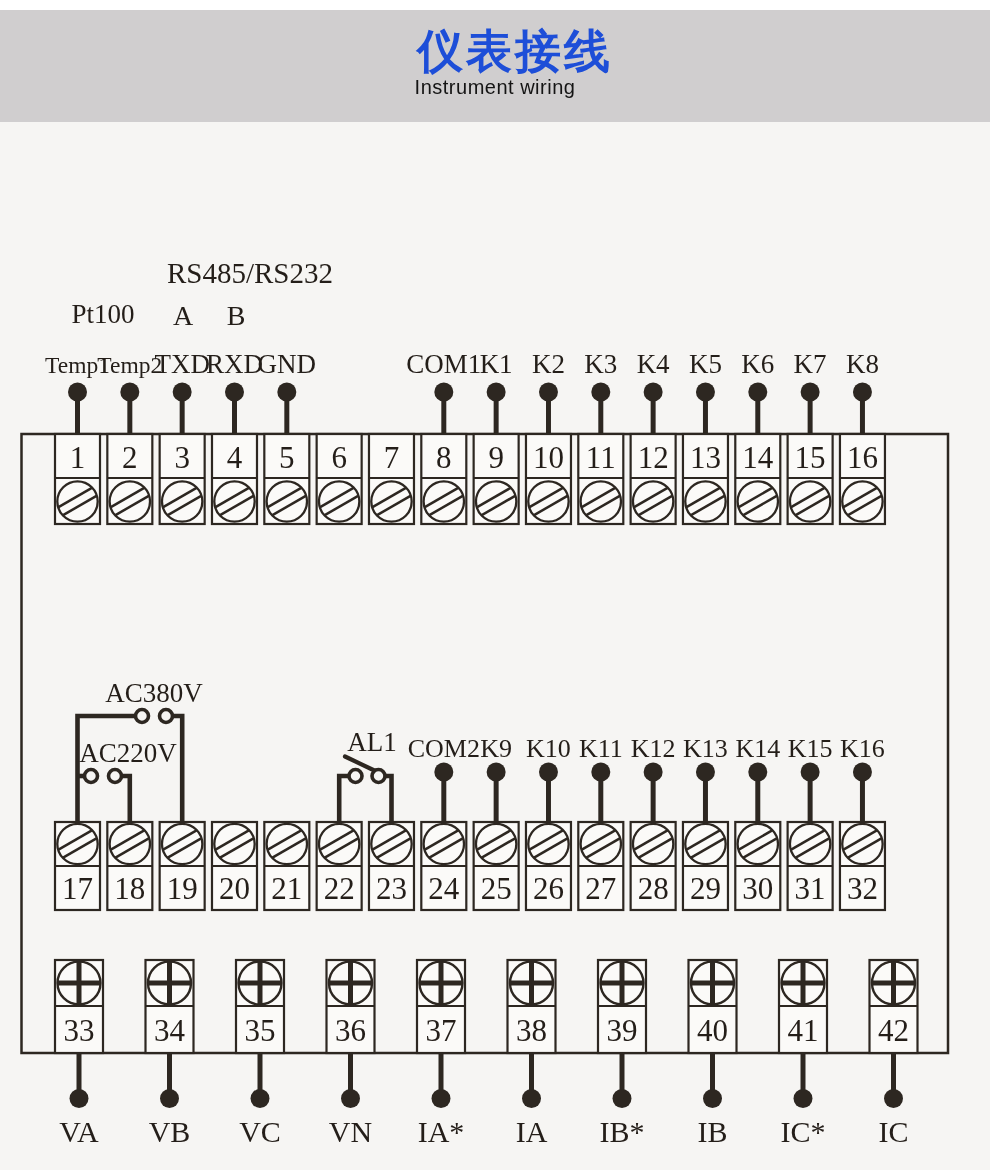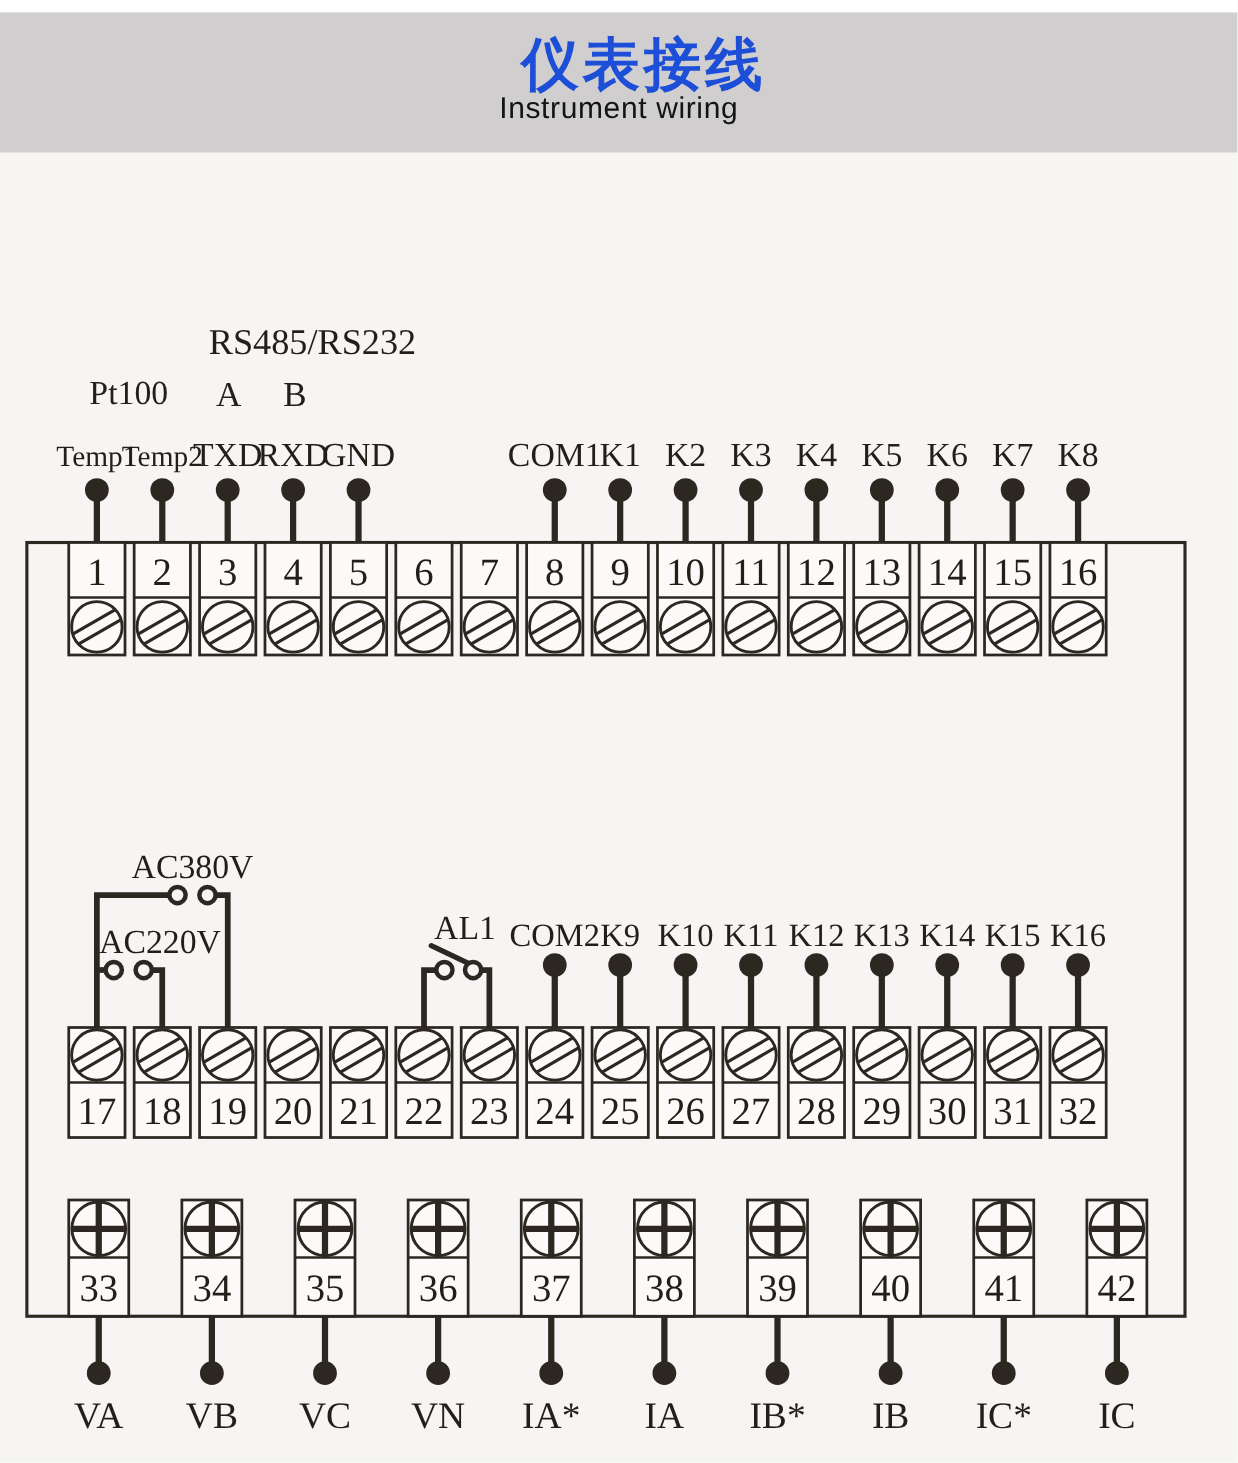--- a/index.html
+++ b/index.html
@@ -1,21 +1,21 @@
 <!DOCTYPE html>
 <html><head>
 <meta charset="utf-8">
 <style>
   html,body{margin:0;padding:0;}
   body{width:990px;height:1170px;font-family:"Liberation Sans",sans-serif;}
   .page{position:relative;width:990px;height:1170px;background:#f6f5f3;overflow:hidden;}
   .top-strip{position:absolute;left:0;top:0;width:990px;height:10px;background:#ffffff;}
   .header-band{position:absolute;left:0;top:10px;width:990px;height:112px;background:#d0cecf;text-align:center;}
   .title-cn{margin-top:16px;font-size:46px;line-height:50px;font-weight:700;letter-spacing:3px;color:#1d4ed8;font-family:"Liberation Sans",sans-serif;padding-left:40px;}
-  .title-en{font-size:24px;line-height:22px;color:#141414;letter-spacing:0.5px;font-family:"Liberation Sans",sans-serif;}
+  .title-en{font-size:20px;line-height:22px;color:#141414;letter-spacing:0.5px;font-family:"Liberation Sans",sans-serif;}
   svg.diagram{position:absolute;left:0;top:0;width:990px;height:1170px;}
   svg.diagram text{font-family:"Liberation Serif","DejaVu Serif",serif;fill:#241e19;}
 </style>
 </head>
 <body>
 
 <div class="page">
   <div class="top-strip"></div>
   <div class="header-band">
     <div class="title-cn">仪表接线</div>

